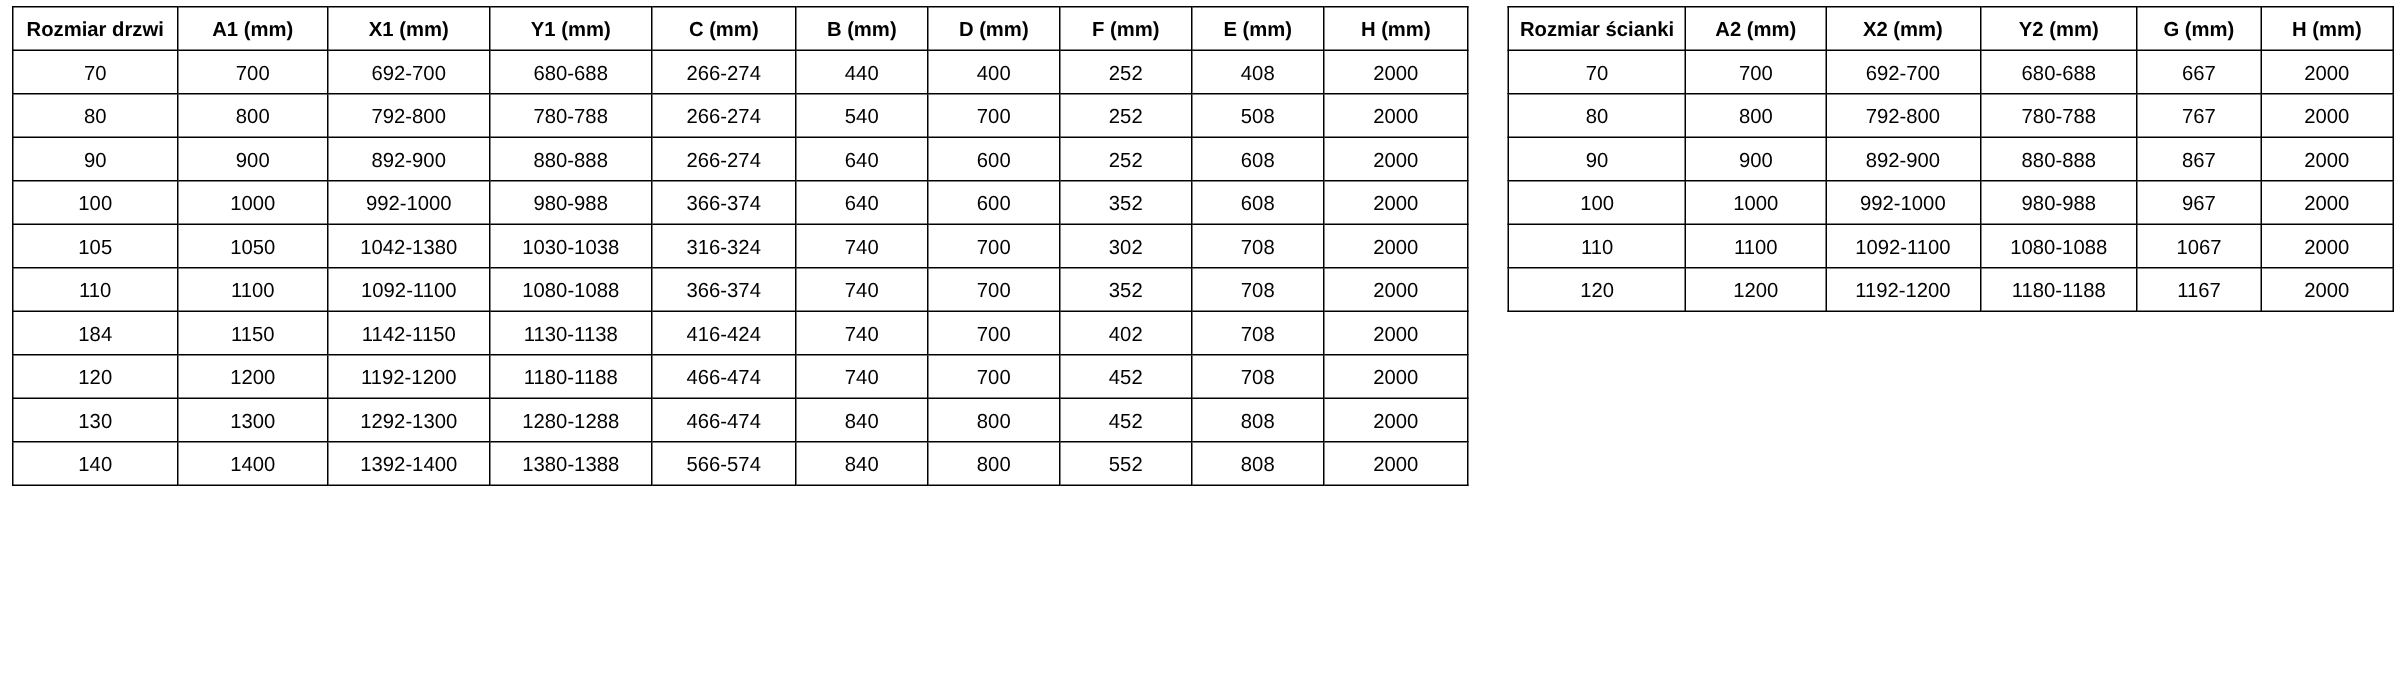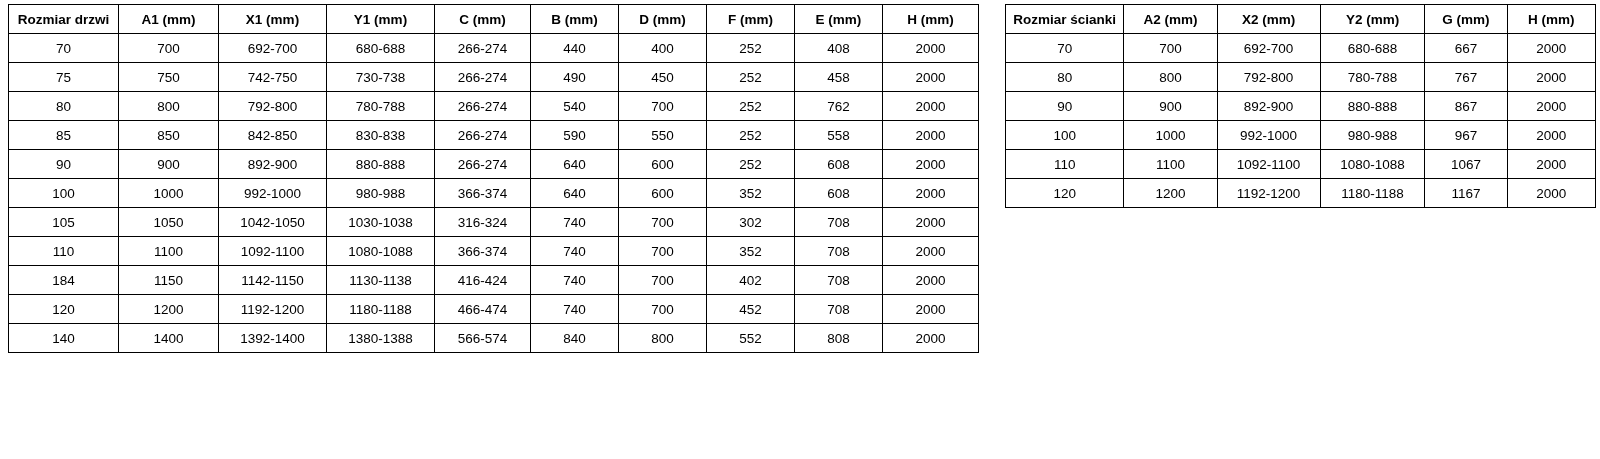--- a/index.html
+++ b/index.html
@@ -111,53 +111,29 @@
           <td>692-700</td>
           <td>680-688</td>
           <td>266-274</td>
           <td>440</td>
           <td>400</td>
           <td>252</td>
           <td>408</td>
           <td>2000</td>
         </tr>
         <tr>
-          <td>75</td>
-          <td>750</td>
-          <td>742-750</td>
-          <td>730-738</td>
-          <td>266-274</td>
-          <td>490</td>
-          <td>450</td>
-          <td>252</td>
-          <td>458</td>
-          <td>2000</td>
-        </tr>
-        <tr>
           <td>80</td>
           <td>800</td>
           <td>792-800</td>
           <td>780-788</td>
           <td>266-274</td>
           <td>540</td>
           <td>700</td>
           <td>252</td>
-          <td>762</td>
-          <td>2000</td>
-        </tr>
-        <tr>
-          <td>85</td>
-          <td>850</td>
-          <td>842-850</td>
-          <td>830-838</td>
-          <td>266-274</td>
-          <td>590</td>
-          <td>550</td>
-          <td>252</td>
-          <td>558</td>
+          <td>508</td>
           <td>2000</td>
         </tr>
         <tr>
           <td>90</td>
           <td>900</td>
           <td>892-900</td>
           <td>880-888</td>
           <td>266-274</td>
           <td>640</td>
           <td>600</td>
@@ -173,21 +149,21 @@
           <td>366-374</td>
           <td>640</td>
           <td>600</td>
           <td>352</td>
           <td>608</td>
           <td>2000</td>
         </tr>
         <tr>
           <td>105</td>
           <td>1050</td>
-          <td>1042-1050</td>
+          <td>1042-1380</td>
           <td>1030-1038</td>
           <td>316-324</td>
           <td>740</td>
           <td>700</td>
           <td>302</td>
           <td>708</td>
           <td>2000</td>
         </tr>
         <tr>
           <td>110</td>
@@ -216,20 +192,32 @@
         <tr>
           <td>120</td>
           <td>1200</td>
           <td>1192-1200</td>
           <td>1180-1188</td>
           <td>466-474</td>
           <td>740</td>
           <td>700</td>
           <td>452</td>
           <td>708</td>
+          <td>2000</td>
+        </tr>
+        <tr>
+          <td>130</td>
+          <td>1300</td>
+          <td>1292-1300</td>
+          <td>1280-1288</td>
+          <td>466-474</td>
+          <td>840</td>
+          <td>800</td>
+          <td>452</td>
+          <td>808</td>
           <td>2000</td>
         </tr>
         <tr>
           <td>140</td>
           <td>1400</td>
           <td>1392-1400</td>
           <td>1380-1388</td>
           <td>566-574</td>
           <td>840</td>
           <td>800</td>

